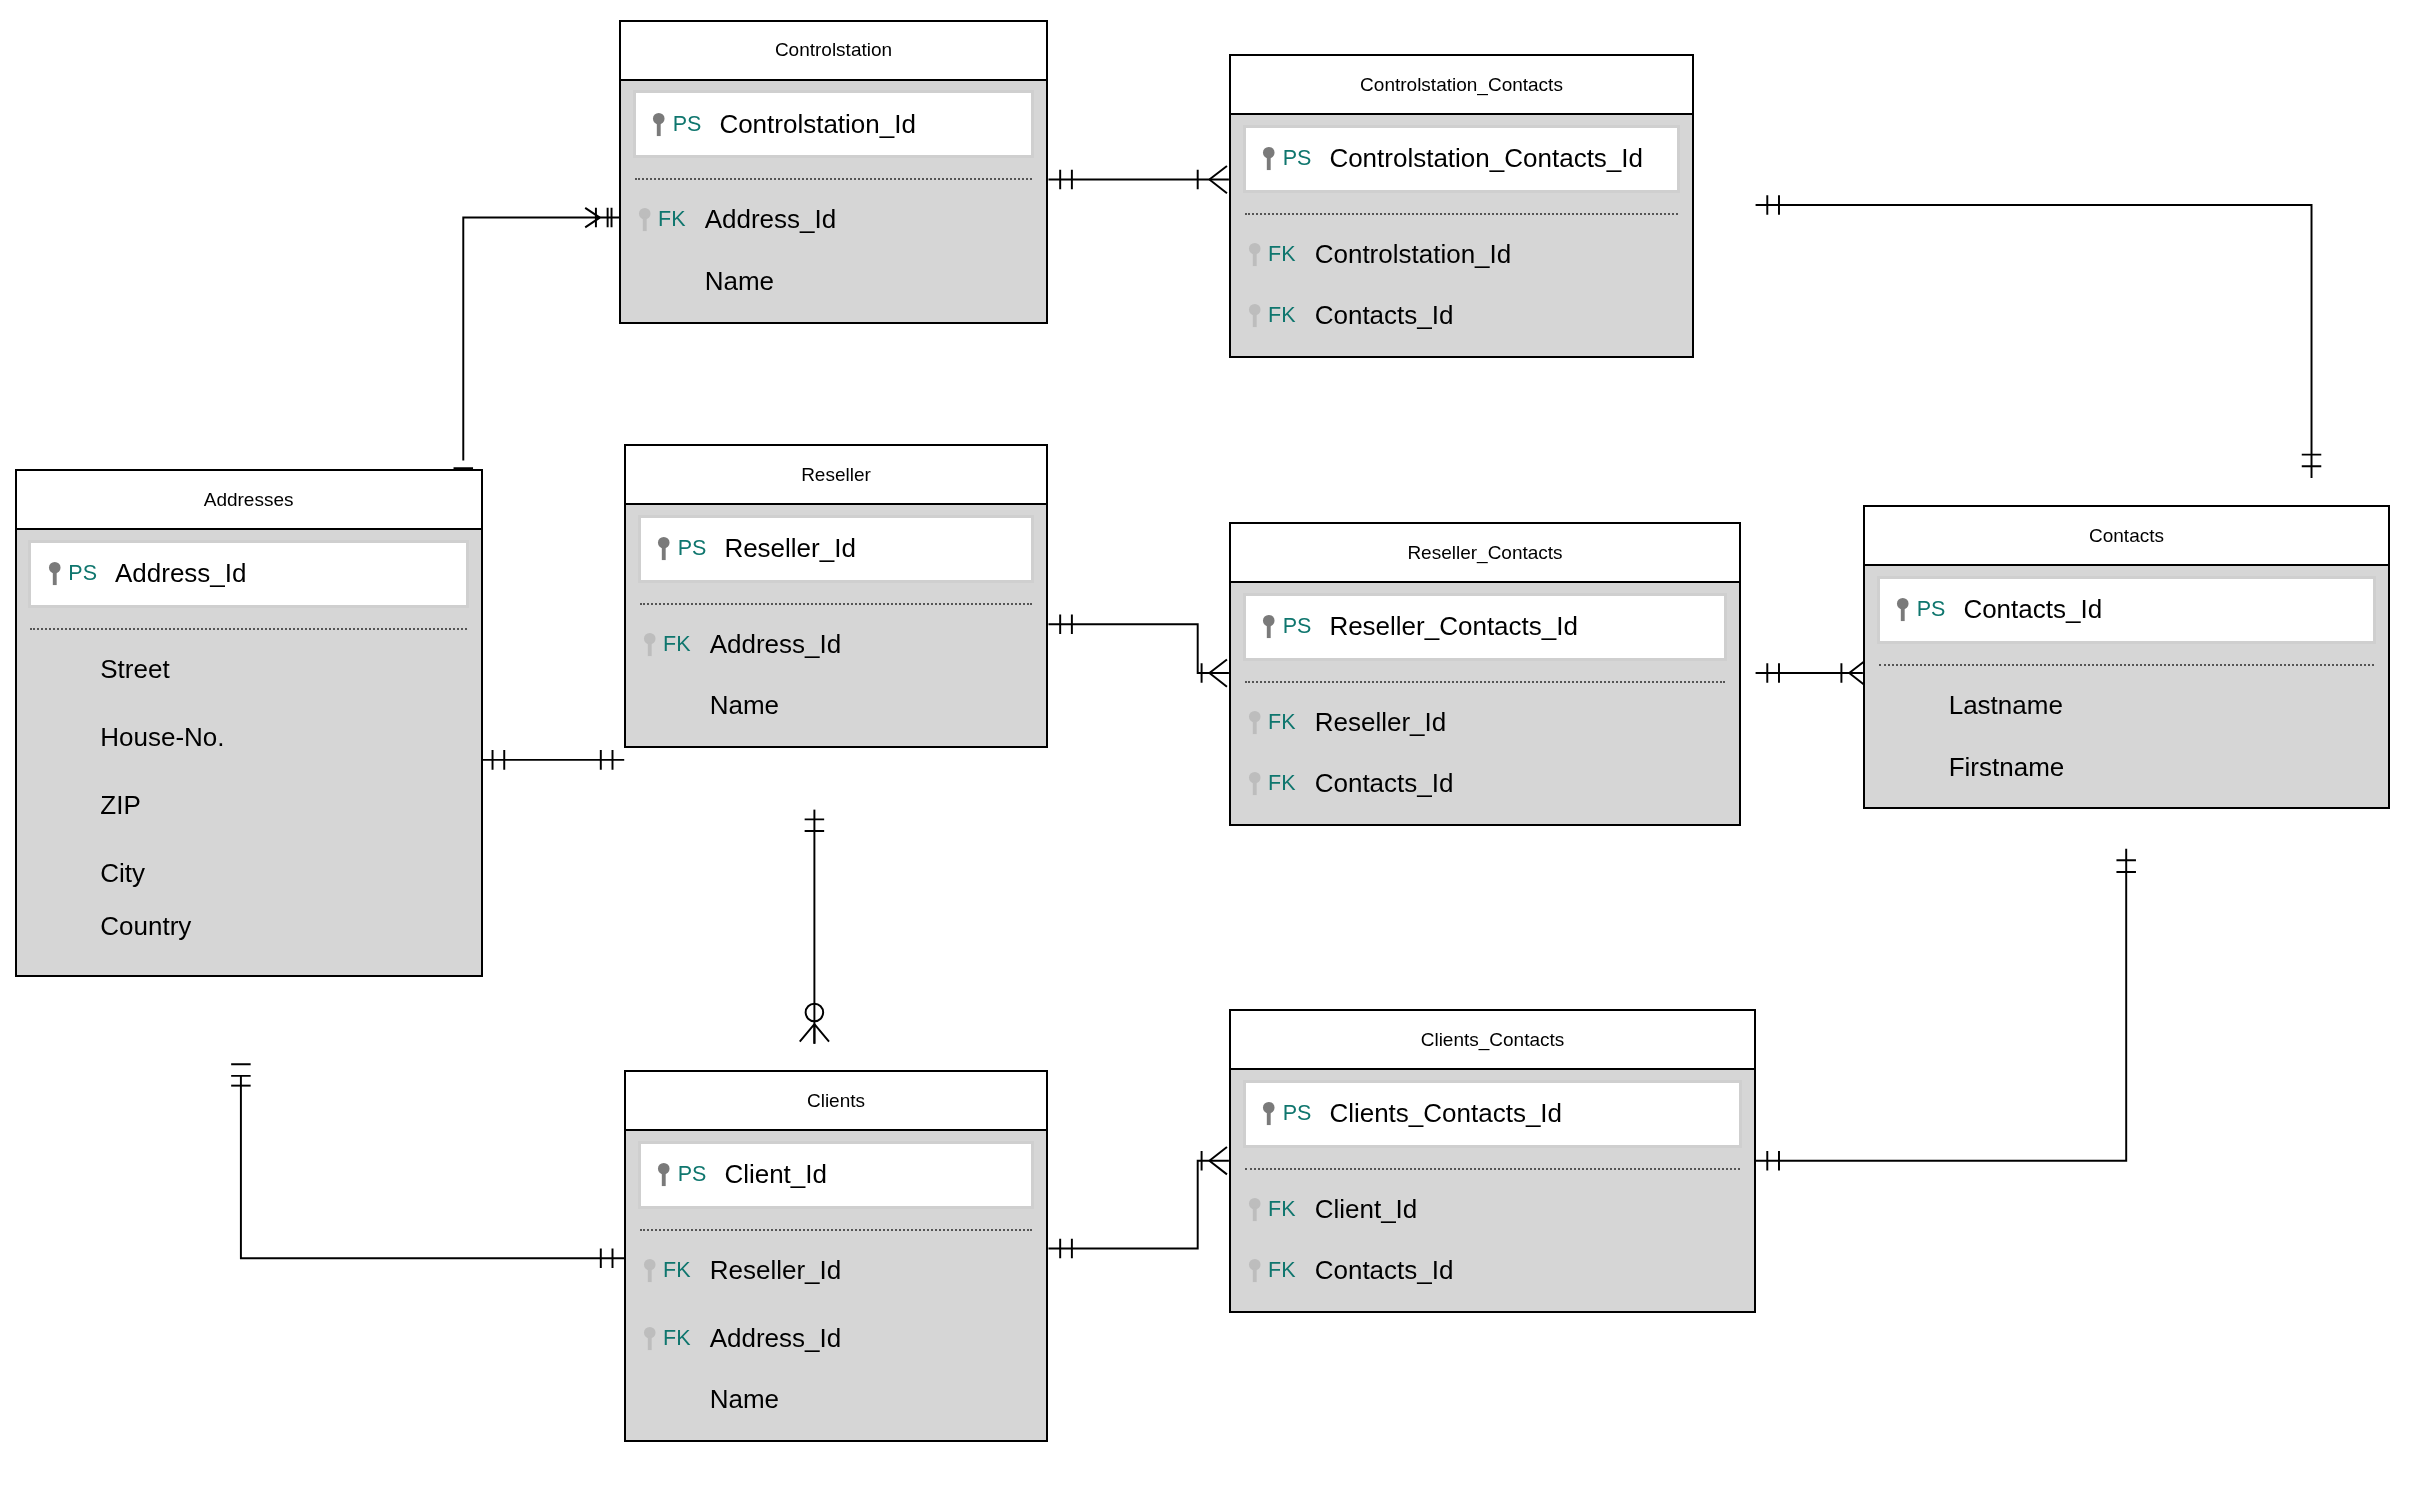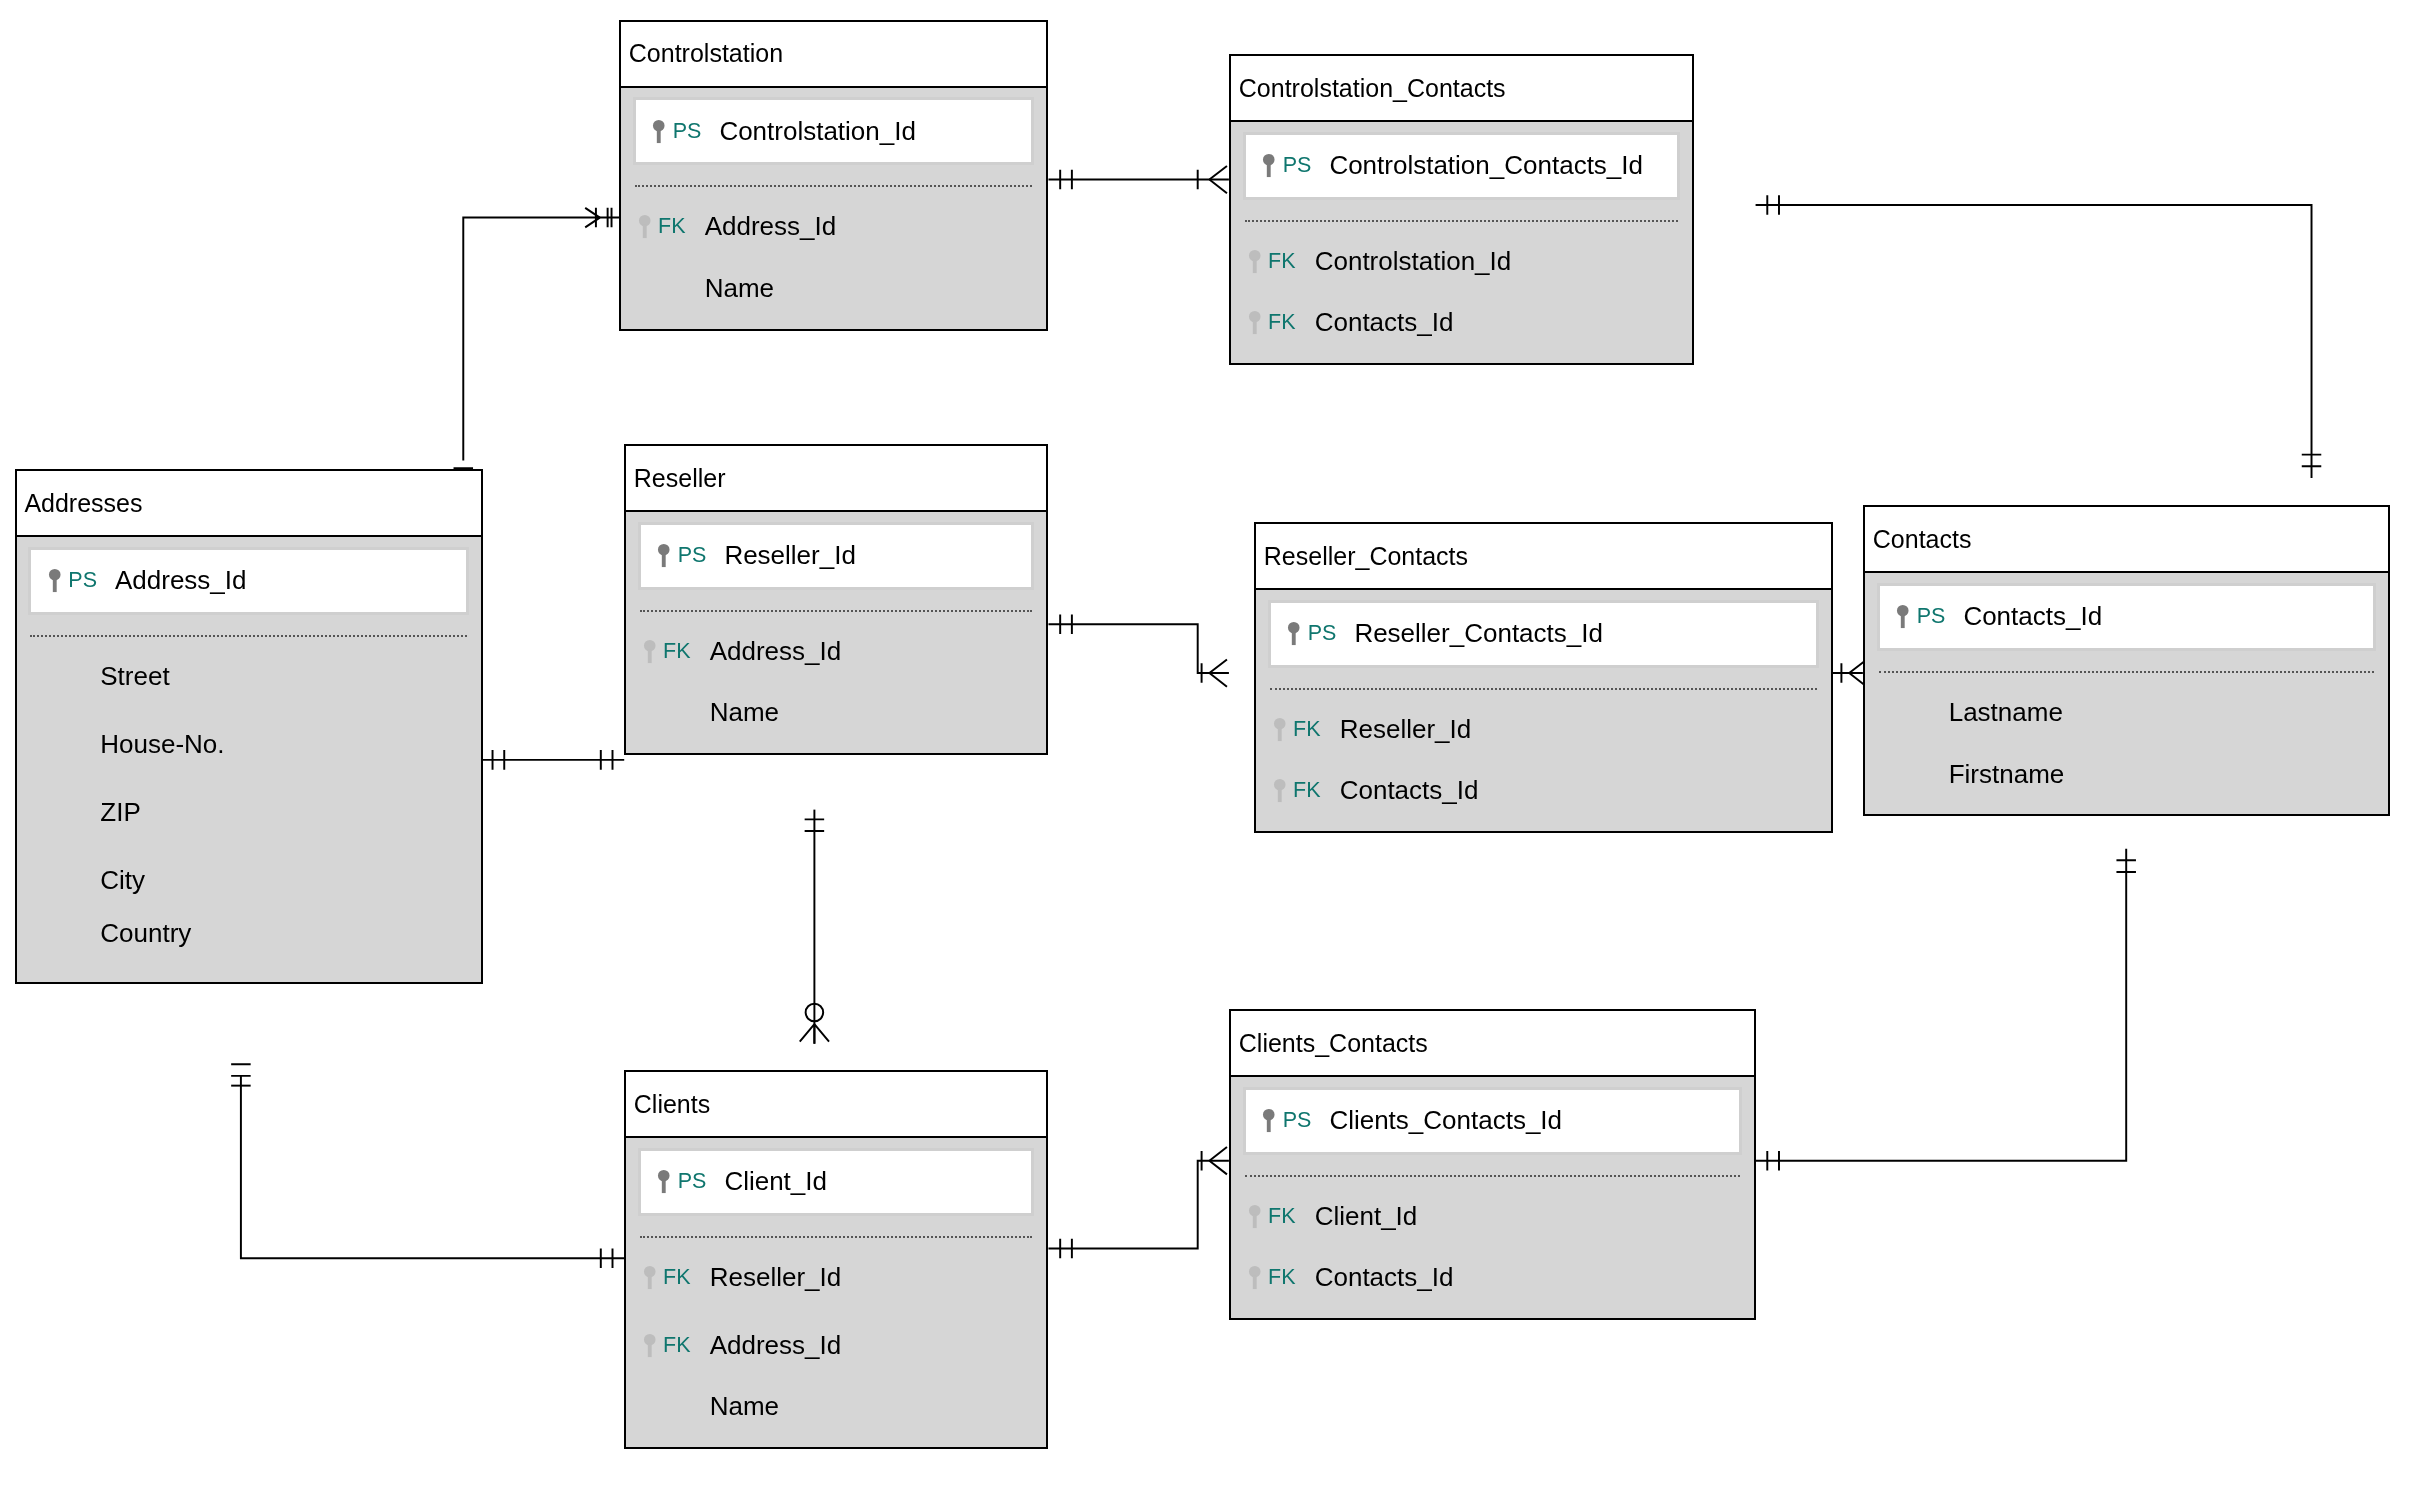--- a/index.html
+++ b/index.html
@@ -19,21 +19,22 @@
     pointer-events: none;
   }
   .entity {
     position: absolute;
     background: #d6d6d6;
     border: 2px solid #000;
   }
   .entity .title {
     background: #fff;
     border-bottom: 2px solid #000;
-    font-size: 25px;
+    text-align: center;
+    font-size: 19px;
     padding: 17.6px 7.8px;
     font-weight: 400;
   }
   .entity .pad {
     padding: 9.8px 11.7px 9.8px 11.7px;
   }
   .entity .row {
     display: flex;
     align-items: center;
     height: 68px;
@@ -280,21 +281,21 @@
       <svg width="19.5" height="27" viewBox="0 0 20 28">
           <circle cx="10" cy="8" r="6" fill="#bdbdbd"></circle>
           <rect x="8" y="12" width="4" height="14" fill="#bdbdbd"></rect>
         </svg>
       <span>FK</span>
     </span>
     <span class="lbl">Contacts_Id</span>
   </div>
 </div>
 
-<div class="entity" style="left:1229px; top:522px; width:579px;margin-left:25px;">
+<div class="entity" style="left:1229px; top:522px; width:512px;">
   <div class="title">Reseller_Contacts</div>
   <div class="pad">
     <div class="row pk">
       <span class="keycell">
         <svg width="19.5" height="27" viewBox="0 0 20 28">
             <circle cx="10" cy="8" r="6" fill="#7a7a7a"></circle>
             <rect x="8" y="12" width="4" height="14" fill="#7a7a7a"></rect>
           </svg>
         <span>PS</span>
       </span>

